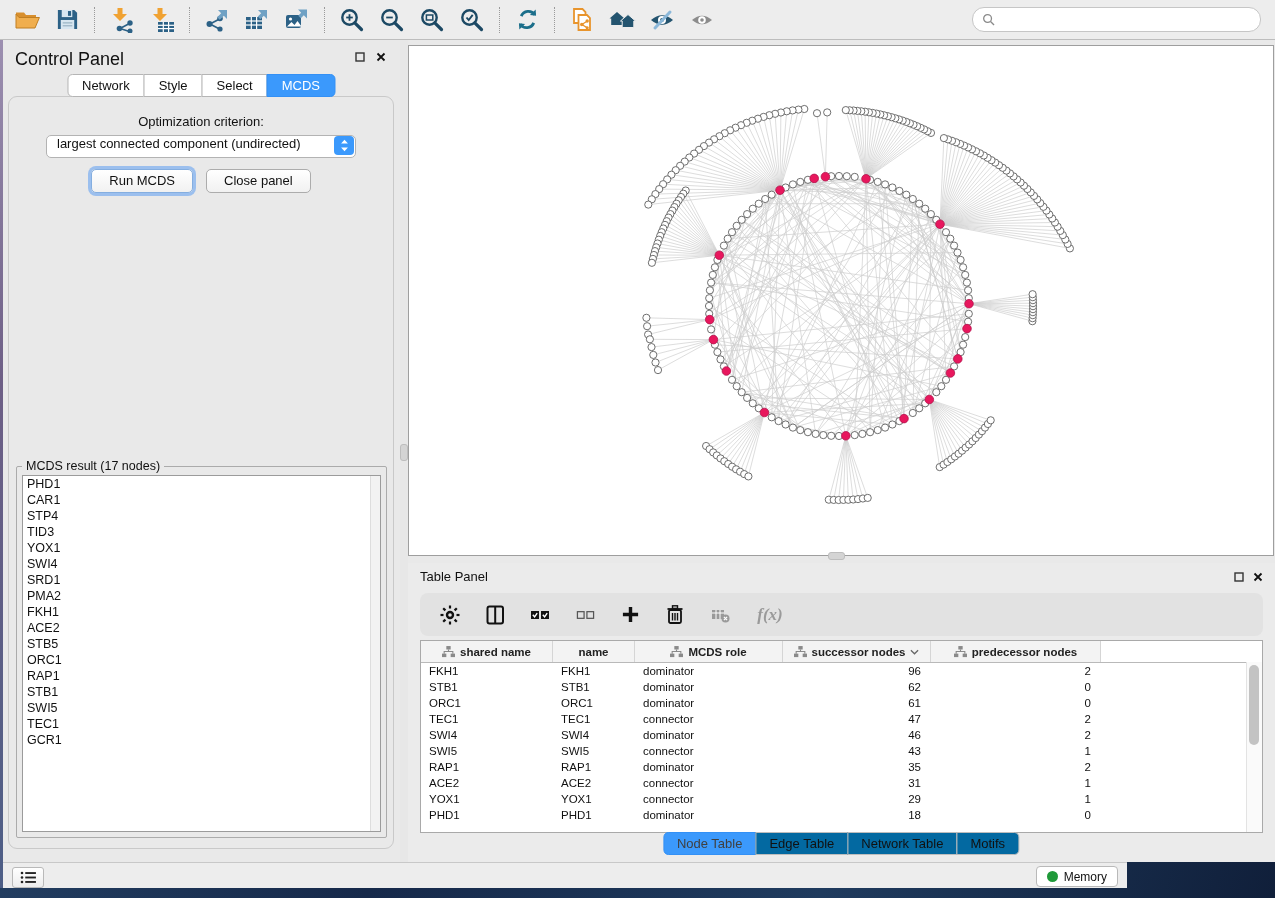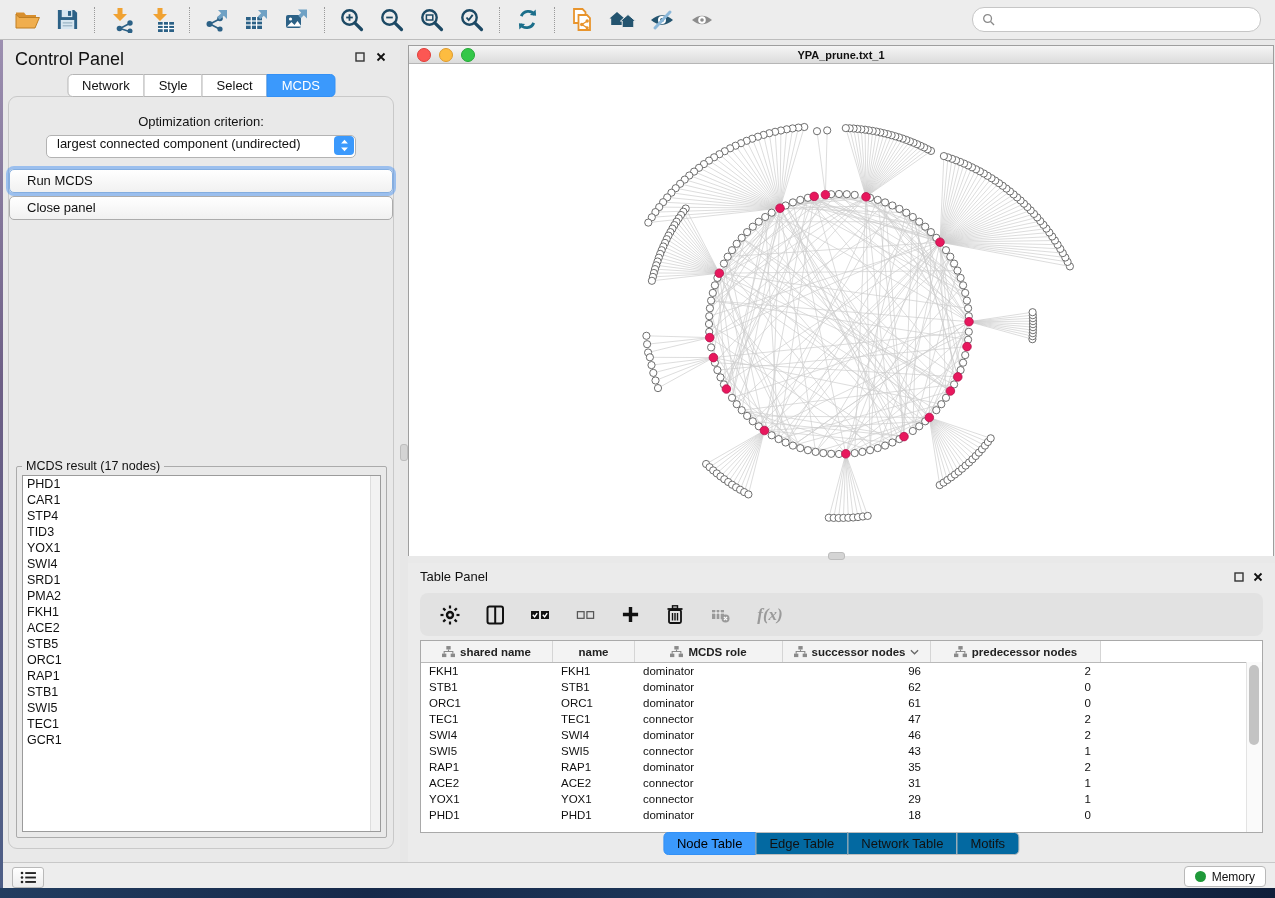--- a/index.html
+++ b/index.html
@@ -28,21 +28,21 @@
   .cp-tab:last-child{border-radius:0 5px 5px 0;}
   .cp-tab.sel{background:#3b99fc;border-color:#3390f5;color:#fff;}
   .cp-content{position:absolute;left:5px;top:56px;width:384px;height:751px;background:#e9e9e9;
     border:1px solid #c9c9c9;border-radius:9px;}
   .opt-label{position:absolute;top:17px;left:0;right:0;text-align:center;font-size:13px;}
   .opt-select{position:absolute;left:37px;top:38px;width:310px;height:23px;background:#fff;
     border:1px solid #b3b3b3;border-radius:5px;display:flex;align-items:flex-start;box-sizing:border-box;}
   .opt-select .val{padding-left:10px;font-size:13px;flex:1;white-space:nowrap;}
   .stepper{width:20px;height:19px;background:#3b99fc;border-radius:4px;margin-right:1px;
     display:flex;align-items:center;justify-content:center;}
-  .btn-row{position:absolute;top:72px;left:0;right:0;display:flex;justify-content:center;gap:3px;flex-direction:column;}
+  .btn-row{position:absolute;top:72px;left:0;right:0;display:flex;justify-content:center;gap:13px;}
   .btn{height:22px;line-height:21px;padding:0 17px;background:linear-gradient(#ffffff,#f1f1f1);
     border:1px solid #acacac;border-radius:5px;font-size:13px;}
   .btn.focus{box-shadow:0 0 0 3px rgba(59,140,245,.45);border-color:#84aee0;}
   .groupbox{position:absolute;left:7px;top:369px;width:369px;height:370px;border:1px solid #ababab;border-radius:2px;}
   .groupbox-title{position:absolute;top:-8px;left:5px;background:#e9e9e9;padding:0 4px;font-size:12.5px;}
   .mcds-listbox{position:absolute;left:5px;top:8px;right:5px;bottom:5px;background:#fff;
     border:1px solid #9b9b9b;overflow:hidden;}
   .mcds-scroll{position:absolute;right:0;top:0;bottom:0;width:9px;background:#f2f2f2;border-left:1px solid #ddd;}
   .mcds-item{font-size:12.5px;line-height:16px;padding-left:4px;}
   
@@ -77,23 +77,23 @@
   .tr{display:grid;grid-template-columns:132px 82px 148px 148px 170px 1fr;height:16px;align-items:center;}
   .td{padding-left:8px;white-space:nowrap;}
   .td.num{text-align:right;padding-right:10px;padding-left:0;}
   .tp-scroll{position:absolute;right:0;top:21px;bottom:0;width:15px;background:#fafafa;border-left:1px solid #e3e3e3;}
   .tp-thumb{position:absolute;top:3px;left:2px;width:10px;height:80px;background:#c3c3c3;border-radius:5px;}
   .tp-tabs{position:absolute;bottom:7px;left:50%;transform:translateX(-50%);display:flex;}
   .tp-tab{padding:2px 13px;background:#0369a1;border:1px solid #bdbdbd;margin-left:-1px;
     font-size:13px;height:17px;line-height:17px;white-space:nowrap;}
   .tp-tab:first-child{border-radius:5px 0 0 5px;}
   .tp-tab:last-child{border-radius:0 5px 5px 0;}
-  .tp-tab.sel{background:#3b99fc;border-color:#3390f5;color:#000000;}
+  .tp-tab.sel{background:#3b99fc;border-color:#3390f5;color:#404040;}
   
-  .status-bar{position:absolute;left:3px;top:862px;width:1272px;height:26px;background:#ededed;
+  .status-bar{position:absolute;left:3px;top:862px;width:1124px;height:26px;background:#ededed;
     border-top:1px solid #c8c8c8;box-sizing:border-box;}
   .list-btn{position:absolute;left:9px;top:4px;width:30px;height:19px;background:linear-gradient(#fff,#ededed);
     border:1px solid #b9b9b9;border-radius:3px;display:flex;align-items:center;justify-content:center;}
   .memory-btn{position:absolute;right:9px;top:3px;height:19px;padding:0 10px;background:#fff;
     border:1px solid #b9b9b9;border-radius:4px;display:flex;align-items:center;gap:6px;font-size:12px;}
   .memory-dot{width:11px;height:11px;border-radius:50%;background:#1f9939;}
 </style>
 </head>
 <body>
 
@@ -319,26 +319,20 @@
           <div class="mcds-scroll"></div>
         </div>
       </div>
     </div>
   </div>
 
   <div class="divider-v"></div>
   <div class="handle-v"></div>
 
   <div class="network-frame">
-    <div class="net-titlebar">
-      <span class="tl" style="background:#fc5753;border:0.5px solid #df3e3a;"></span>
-      <span class="tl" style="background:#fdbc40;border:0.5px solid #de9b2d;"></span>
-      <span class="tl" style="background:#33c748;border:0.5px solid #23a836;"></span>
-      <span class="net-title">YPA_prune.txt_1</span>
-    </div>
     <div class="net-canvas">
       <svg id="graph-svg" width="864" height="492" viewBox="0 0 864 492">
           <g stroke="#9e9e9e" stroke-width="0.7" opacity="0.5">
             <line x1="371.0" y1="144.2" x2="323.0" y2="333.8"></line>
             <line x1="371.0" y1="144.2" x2="308.4" y2="213.9"></line>
             <line x1="371.0" y1="144.2" x2="490.4" y2="375.1"></line>
             <line x1="371.0" y1="144.2" x2="362.7" y2="371.3"></line>
             <line x1="371.0" y1="144.2" x2="497.3" y2="148.7"></line>
             <line x1="371.0" y1="144.2" x2="300.0" y2="260.0"></line>
             <line x1="371.0" y1="144.2" x2="430.0" y2="130.0"></line>

